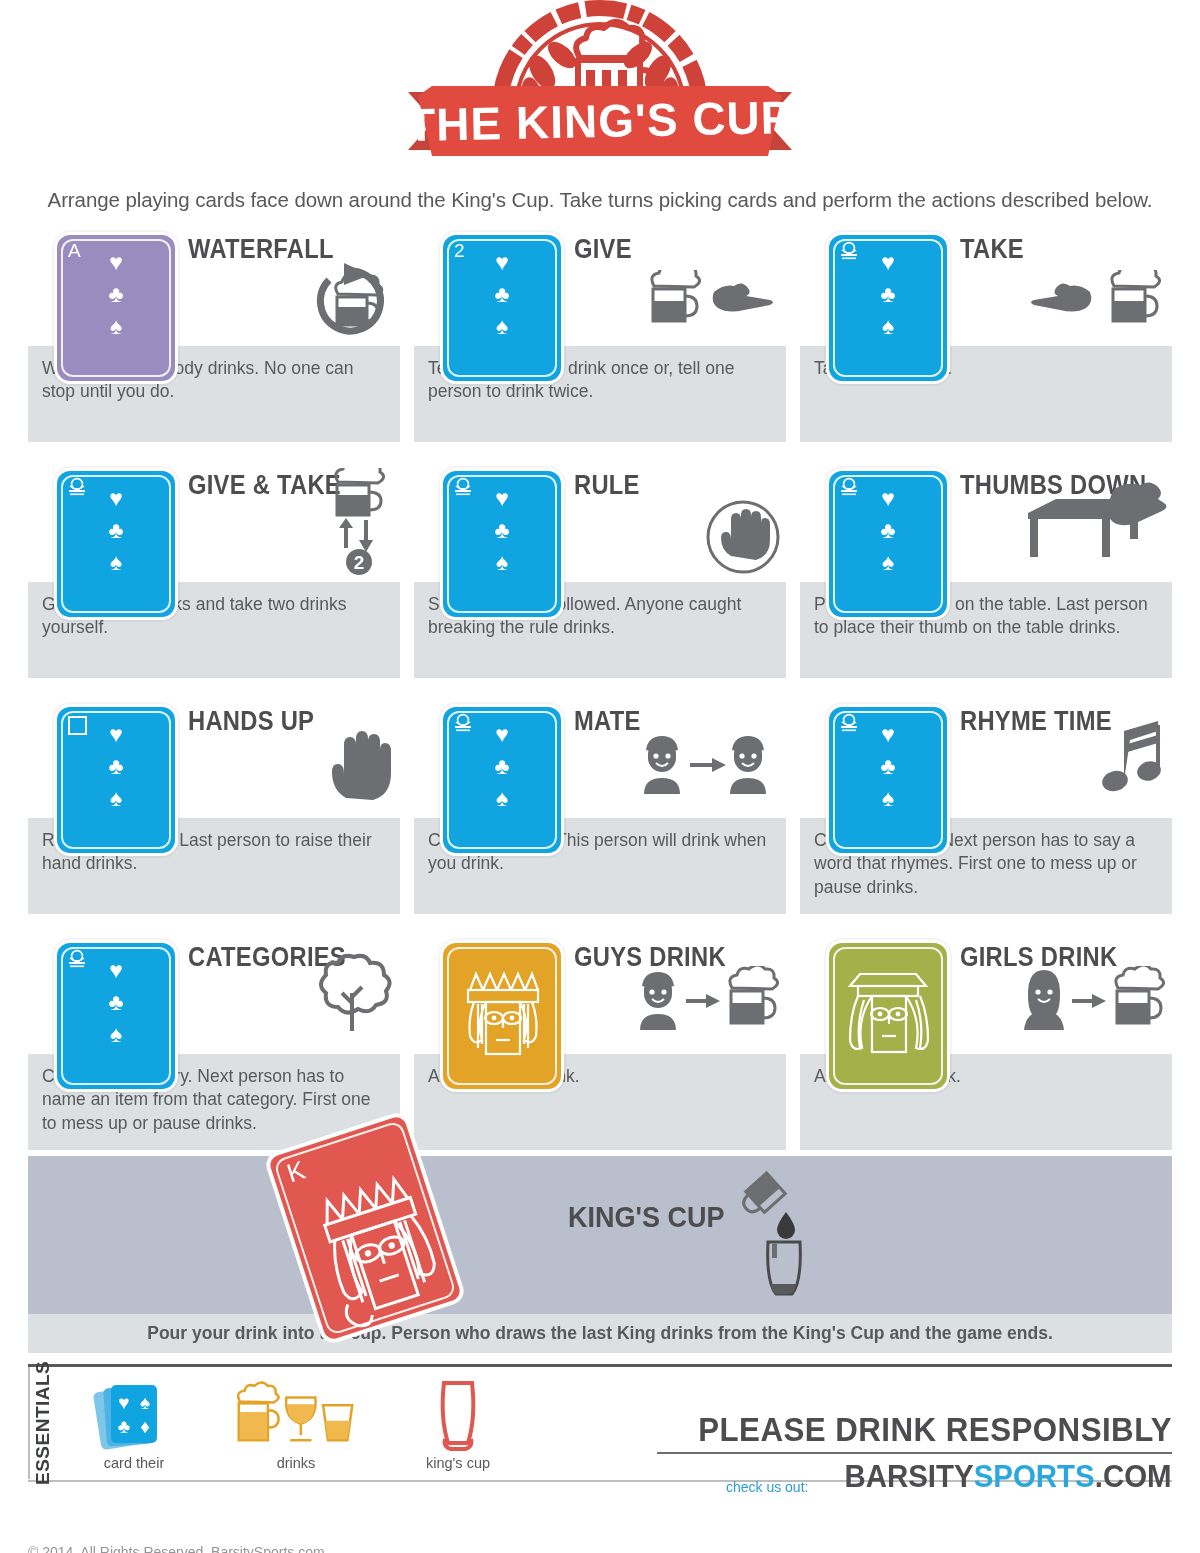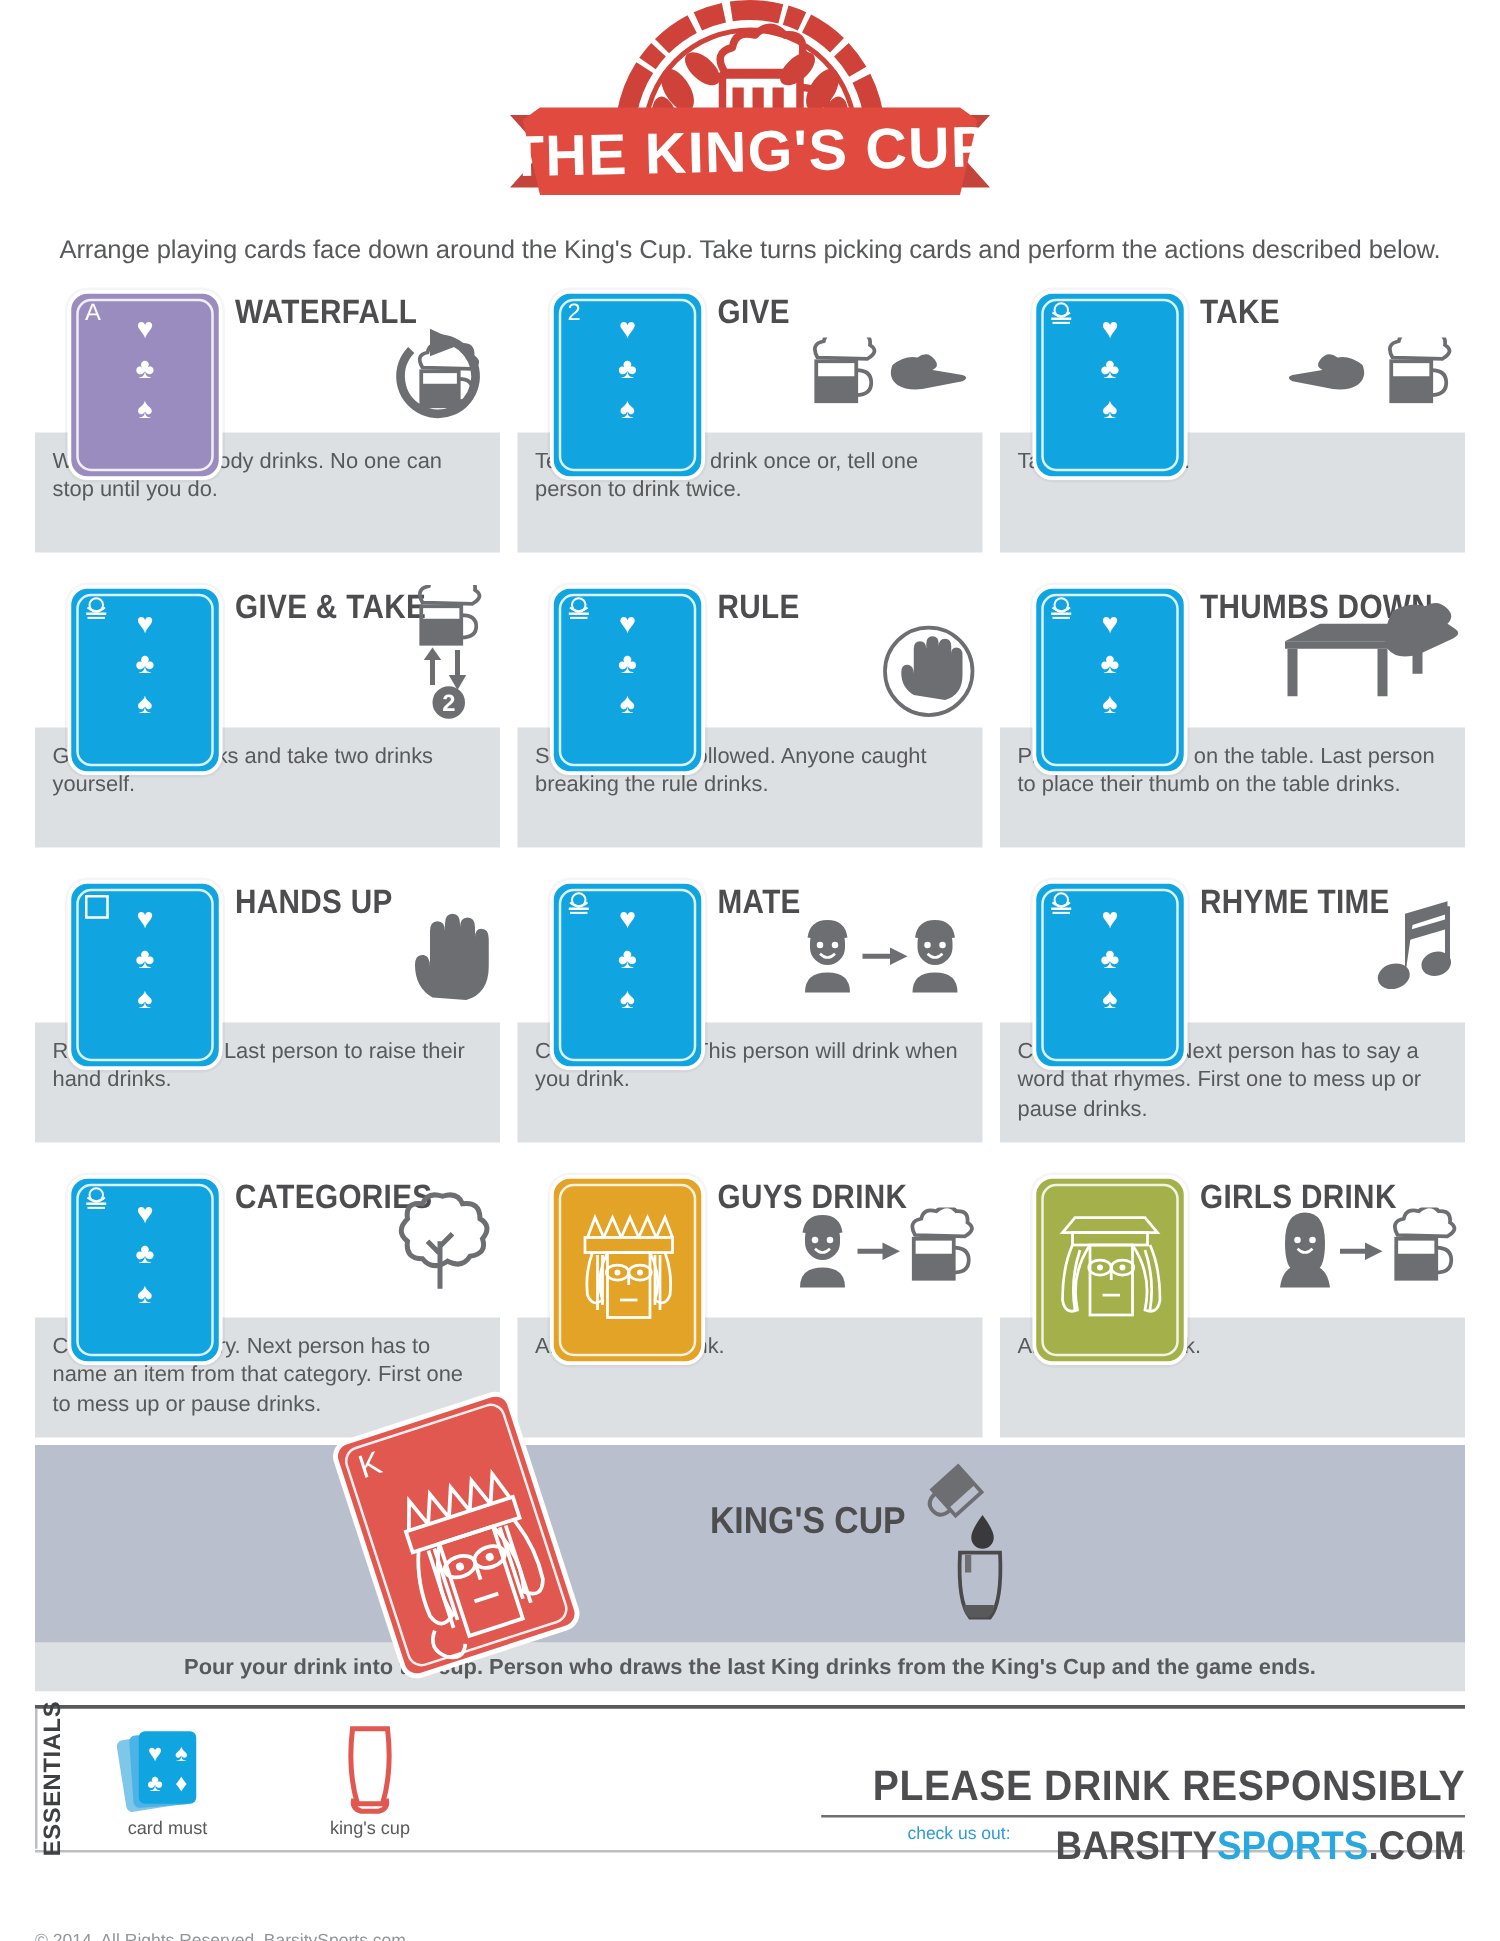--- a/index.html
+++ b/index.html
@@ -198,21 +198,21 @@
   }
   .brandblock { position: absolute; right: 0; top: -78px; text-align: right; }
   .pdr {
     font-size: 34px; font-weight: 700; color: #4d4d4f;
     font-family: "Liberation Sans Narrow", "Liberation Sans", sans-serif;
     transform: scaleX(0.92); transform-origin: right center;
     letter-spacing: 0.5px;
     white-space: nowrap;
   }
   .brand-rule { border-top: 2px solid #6d6e71; margin: 3px 0 4px 0; }
-  .brandline { display: flex; align-items: flex-start; justify-content: flex-end; gap: 8px; }
+  .brandline { display: flex; align-items: flex-end; justify-content: flex-end; gap: 8px; }
   .checkus { font-size: 14px; color: #2e9bd6; }
   .brandname {
     font-size: 32px; font-weight: 700;
     font-family: "Liberation Sans Narrow", "Liberation Sans", sans-serif;
     transform: scaleX(0.92); transform-origin: right center;
     white-space: nowrap;
   }
   .bn-dark { color: #4d4d4f; }
   .bn-blue { color: #29a8e0; }
 </style>
@@ -727,24 +727,46 @@
           <rect x="16" y="10" width="46" height="58" rx="5" fill="#4db3e6" transform="rotate(-4 39 39)"></rect>
           <rect x="22" y="8" width="46" height="58" rx="5" fill="#10a5e0"></rect>
           <g fill="#ffffff" font-family="Liberation Sans, sans-serif" font-size="19" text-anchor="middle">
             <text x="35" y="32">♥</text>
             <text x="56" y="32">♠</text>
             <text x="35" y="56">♣</text>
             <text x="56" y="56">♦</text>
           </g>
         </svg>
       </div>
-      <div class="ess-cap">card must</div>
-    </div>
-
-
+      <div class="ess-cap">card their</div>
+    </div>
+
+
+    <div class="ess-item">
+      <div class="ess-art">
+        <svg width="132" height="76" viewBox="0 0 132 76">
+          <g stroke="#e3a326" stroke-width="2.6" fill="none">
+            <path d="M8 24 q-5 -10 5 -11 q2 -8 10 -5 q8 -7 14 0 q9 -1 8 8 q7 4 -2 9 Z"></path>
+            <rect x="7" y="26" width="30" height="38"></rect>
+            <path d="M37 33 q11 0 11 9 q0 9 -11 9"></path>
+          </g>
+          <rect x="8" y="35" width="28" height="28" fill="#f0b84e"></rect>
+          <g stroke="#e3a326" stroke-width="2.6" fill="none">
+            <path d="M56 20 h30 q2 22 -15 27 q-17 -5 -15 -27 Z"></path>
+            <path d="M71 47 v12 M60 64 h22"></path>
+          </g>
+          <path d="M57 27 h28 q0 18 -14 20 q-14 -2 -14 -20 Z" fill="#f0b84e"></path>
+          <g stroke="#e3a326" stroke-width="2.6" fill="none">
+            <path d="M94 28 h30 l-5 36 h-20 Z"></path>
+          </g>
+          <path d="M96 44 h26 l-3 19 h-20 Z" fill="#f0b84e"></path>
+        </svg>
+      </div>
+      <div class="ess-cap">drinks</div>
+    </div>
 
     <div class="ess-item">
       <div class="ess-art">
         <svg width="62" height="76" viewBox="0 0 62 76">
           <g stroke="#e0584f" stroke-width="4" fill="none">
             <path d="M17 6 h28 q4 34 -4 60 h-20 q-8 -26 -4 -60 Z"></path>
             <path d="M18 62 q-2 8 6 10 h14 q8 -2 6 -10"></path>
           </g>
         </svg>
       </div>

